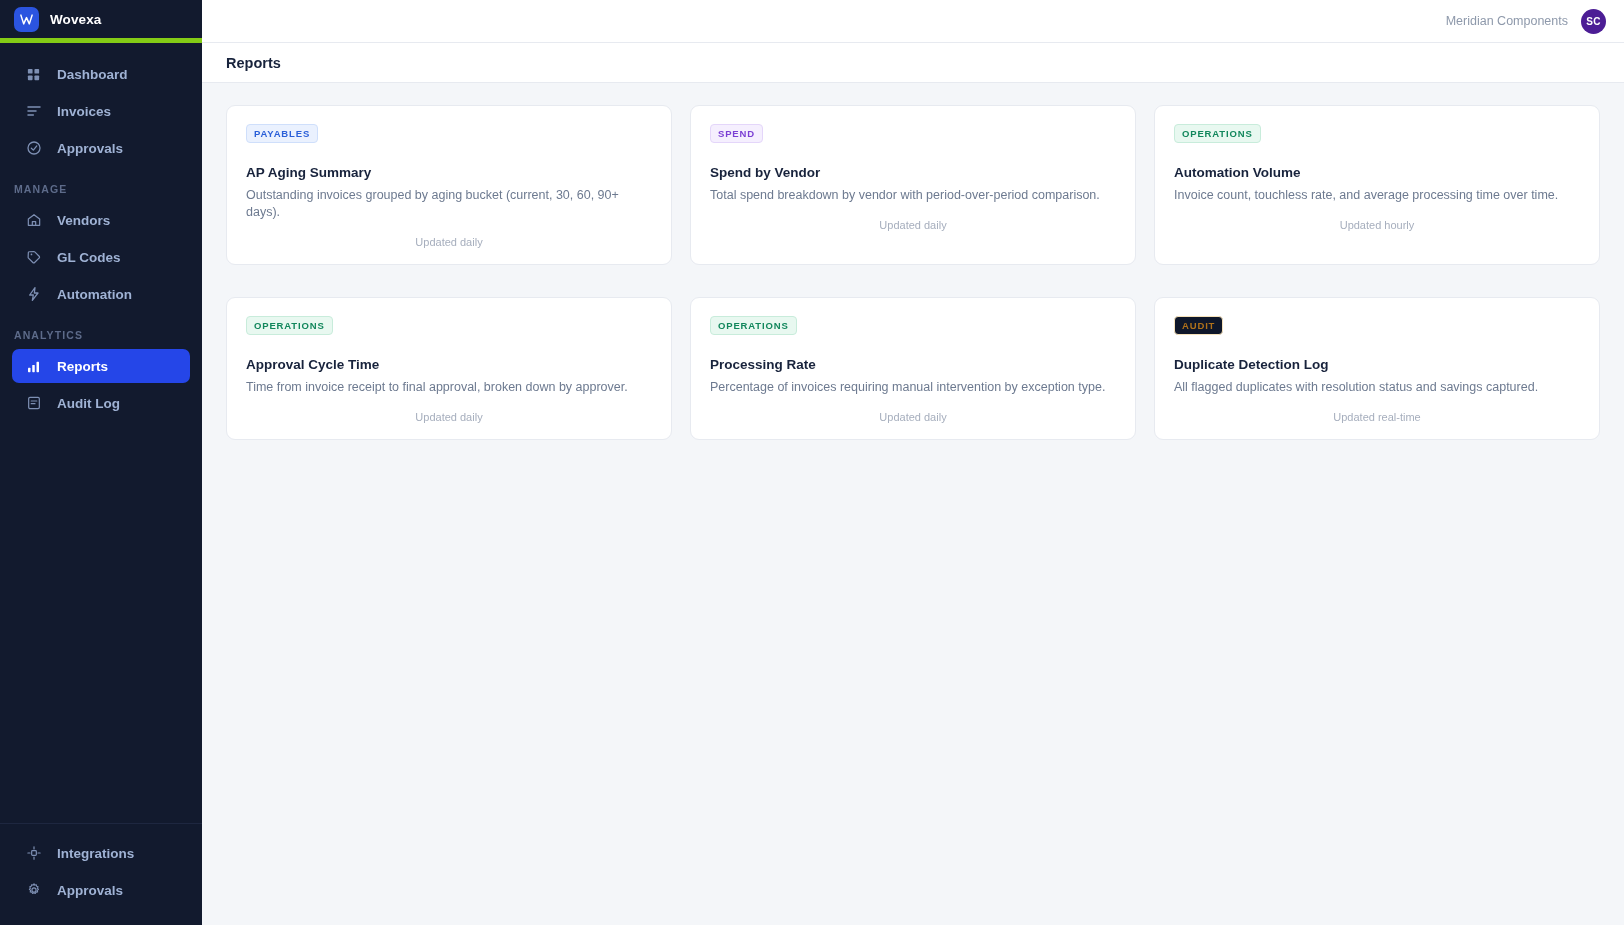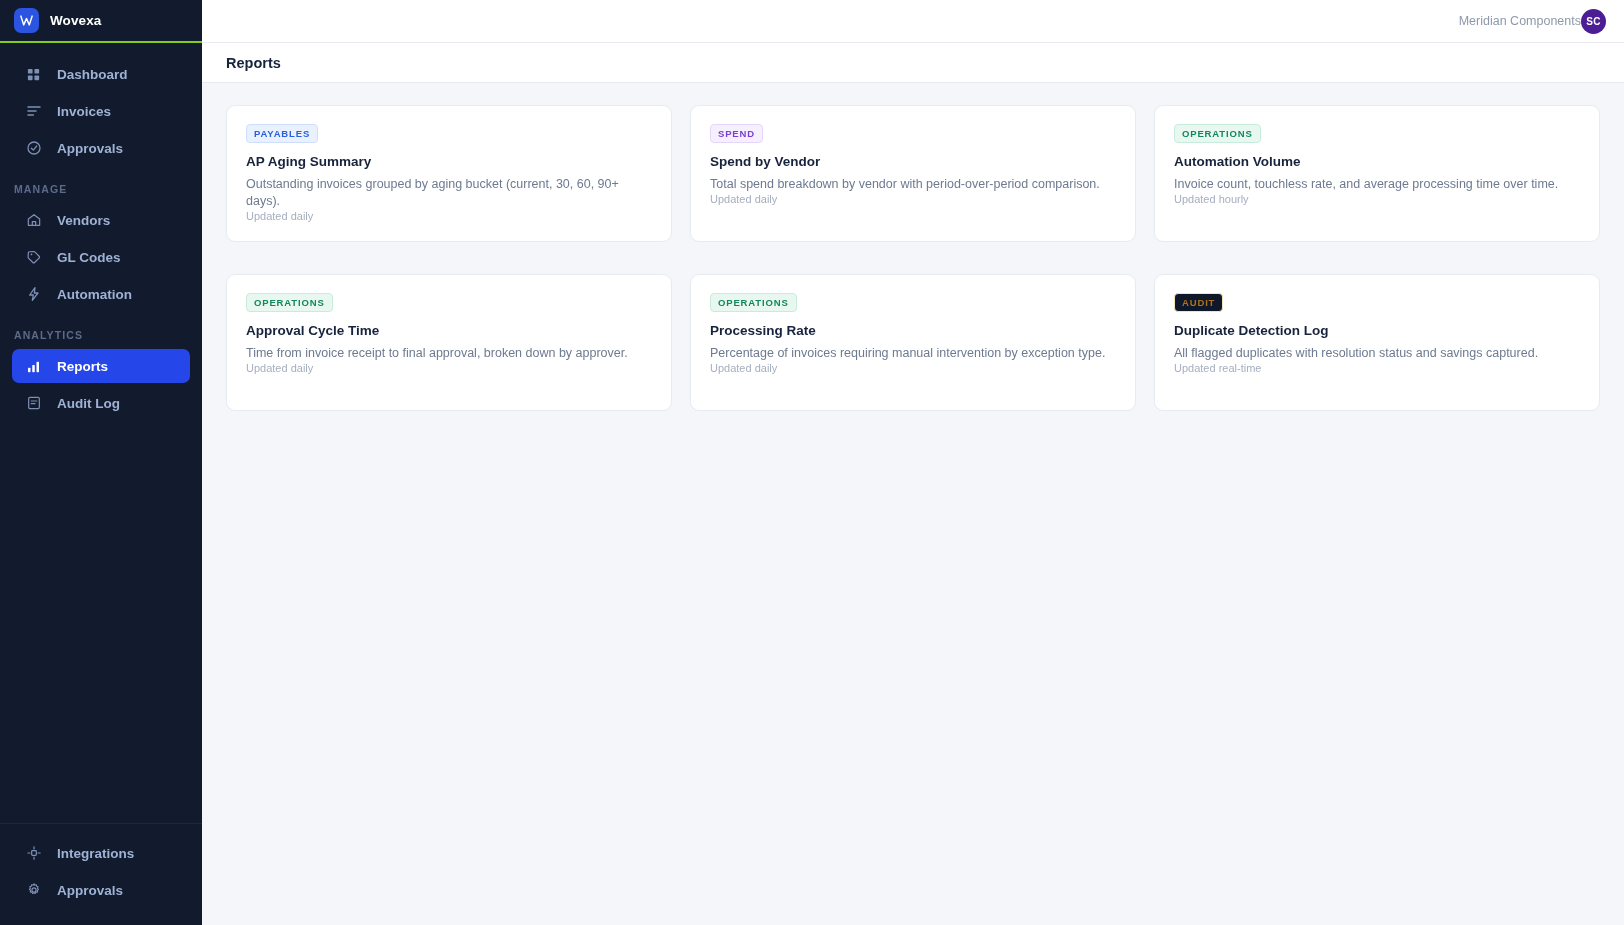--- a/index.html
+++ b/index.html
@@ -14,21 +14,21 @@
   
   .sidebar {
     width: 202px; min-width: 202px; height: 925px;
     background: #121a2e;
     display: flex; flex-direction: column;
     position: relative;
   }
   .brand {
     height: 43px; display: flex; align-items: center;
     padding: 0 14px; gap: 11px;
-    border-bottom: 2px solid #84cc16;
+    border-bottom: 5px solid #84cc16;
   }
   .brand-mark {
     width: 25px; height: 25px; border-radius: 7px;
     background: #2b54e0;
     display: flex; align-items: center; justify-content: center;
     flex: 0 0 auto;
   }
   .brand-mark svg { display:block; }
   .brand-name {
     color: #ffffff; font-size: 13.5px; font-weight: bold;
@@ -66,21 +66,21 @@
     text-align: right;
   }
 
   
   .main { flex: 1 1 auto; height: 925px; display: flex; flex-direction: column; background: #f4f6f9; }
 
   .topbar {
     height: 43px; background: #ffffff;
     border-bottom: 1px solid #e7eaf0;
     display: flex; align-items: center; justify-content: flex-end;
-    padding-right: 18px; 
+    padding-right: 18px; gap: 13px;
   }
   .org-name { color: #8e99ab; font-size: 12.5px; }
   .avatar {
     width: 25px; height: 25px; border-radius: 50%;
     background: #4c1d95; color: #ffffff;
     font-size: 10px; font-weight: bold; letter-spacing: .4px;
     display: flex; align-items: center; justify-content: center;
     cursor: pointer;
   }
 
@@ -114,30 +114,30 @@
     padding: 3px 7px 3px 7px; border-radius: 4px;
     border: 1px solid transparent;
     text-transform: uppercase;
   }
   .badge.payables   { background:#eaf1fe; color:#2a5fd8; border-color:#cfdffb; }
   .badge.spend      { background:#f5effe; color:#7b3fd4; border-color:#e4d6fa; }
   .badge.operations { background:#e8f8f0; color:#12875c; border-color:#c8ecdb; }
   .badge.audit      { background:#0f172a; color:#b0711a; border-color:#f6e2bb; }
 
   .card-title {
-    margin-top: 11px;
+    margin-top: 22px;
     font-size: 13.5px; font-weight: bold; color: #18233c;
   }
   .card-desc {
     margin-top: 7px;
     font-size: 12.5px; color: #6d7a90; line-height: 1.35;
   }
   .card-meta {
-    margin-top: 0;
-    font-size: 11px; color: #a6aebd;
+    margin-top: 15px;
+    font-size: 11px; color: #a6aebd; text-align: center;
   }
 </style>
 </head>
 <body>
 
 <div class="app">
 
   <aside class="sidebar">
 
     <div class="brand">

